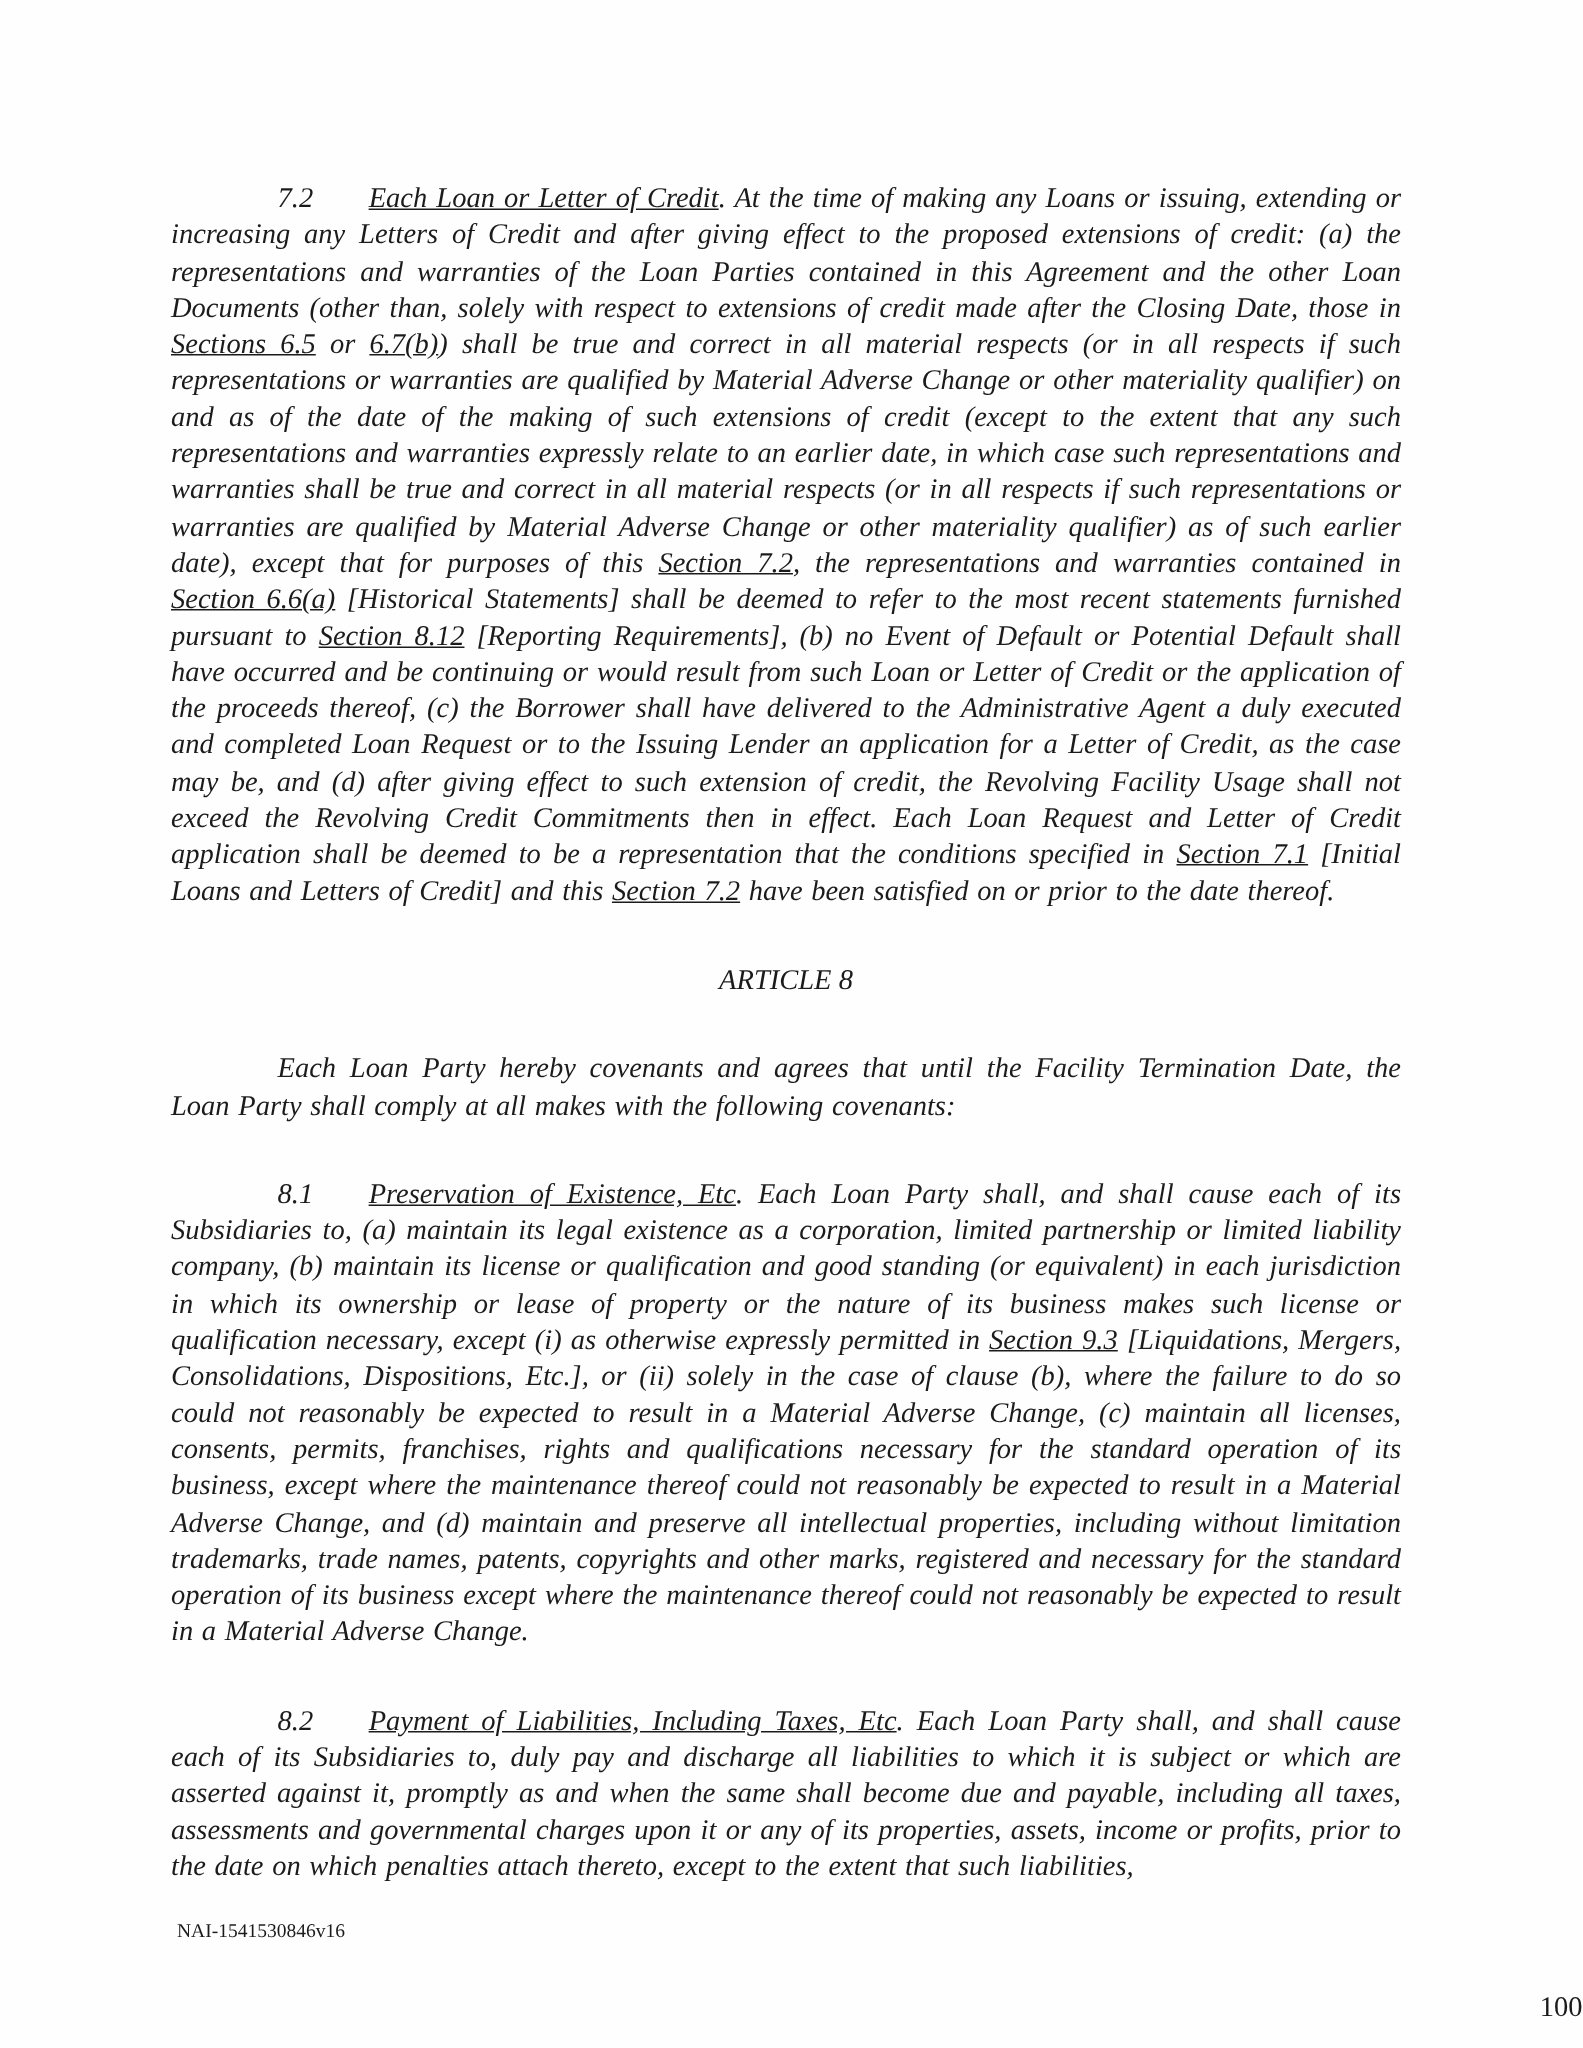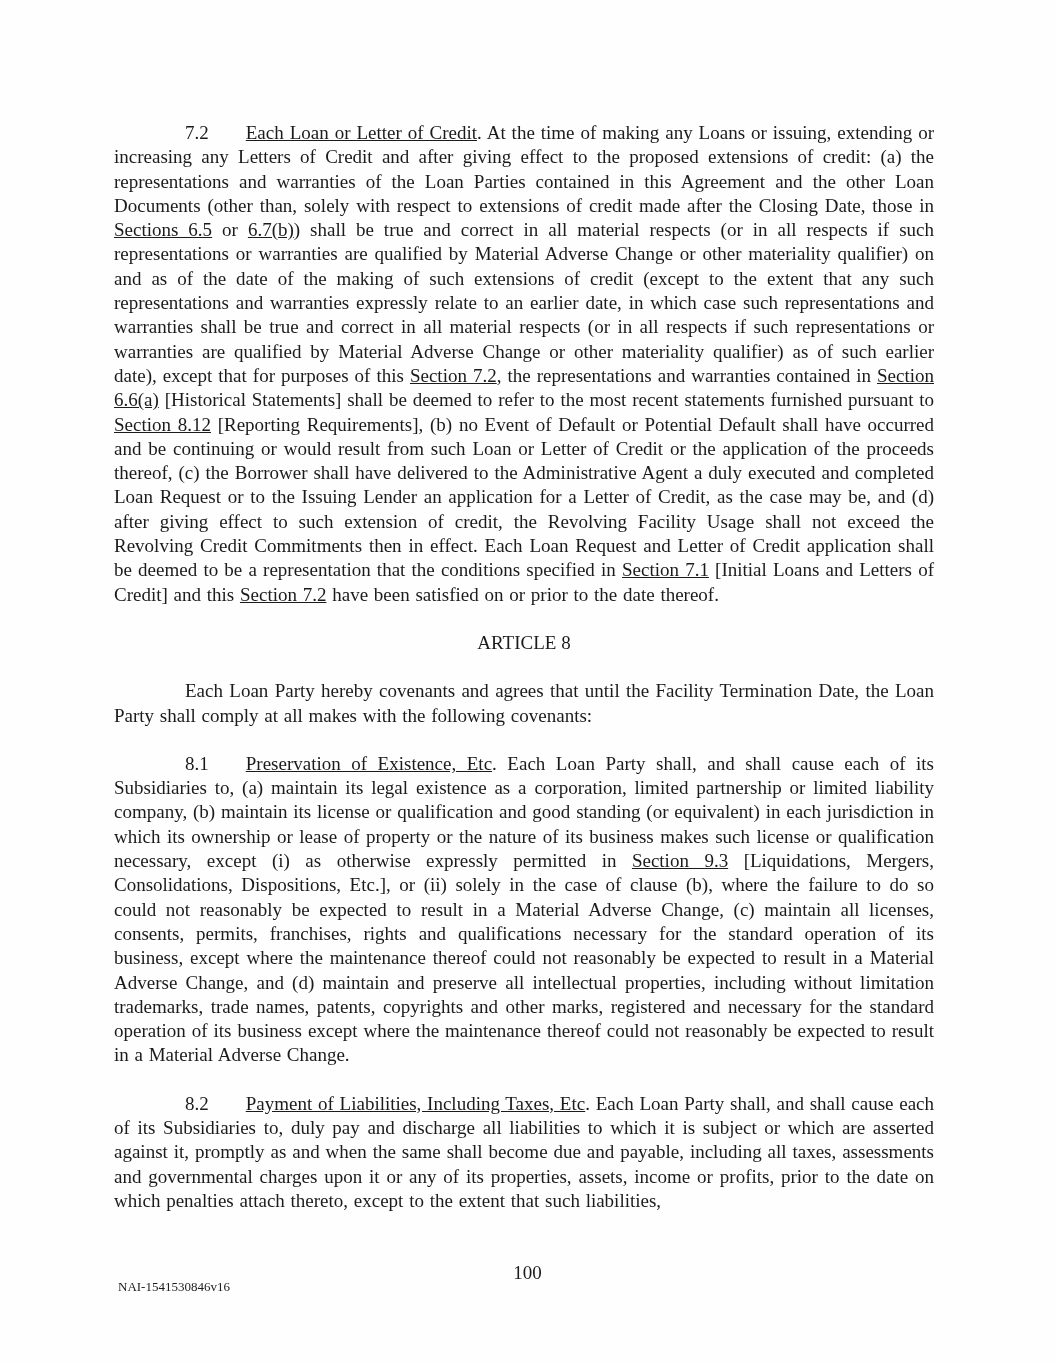--- a/index.html
+++ b/index.html
@@ -14,44 +14,45 @@
     background: #fefefe;
     font-family: "Liberation Serif", serif;
     color: #1b1b1b;
     overflow: hidden;
   }
   .content {
     position: absolute;
     left: 114px;
     top: 121px;
     width: 820px;
+    font-style: italic;
   }
   .para {
     margin: 0;
     text-align: justify;
     font-size: 19px;
     line-height: 24.3px;
     text-indent: 71px;
     word-spacing: 1px;
   }
-  .para.spaced, .heading { margin-top: 24px; }
+  .para.spaced, .heading { margin-top: 35px; }
   .heading {
     text-align: center;
     font-size: 19px;
     line-height: 24.3px;
     text-indent: 0;
   }
   .u { text-decoration: underline; }
   .tab { display: inline-block; width: 37px; }
   .pageno {
     position: absolute;
     left: 0;
-    top: 1261px;
+    top: 1327px;
     width: 100%;
-    text-align: center;
+    text-align: right;
     font-size: 19px;
     line-height: 24px;
   }
   .docid {
     position: absolute;
     left: 118px;
     top: 1279px;
     font-size: 13px;
     line-height: 16px;
   }

